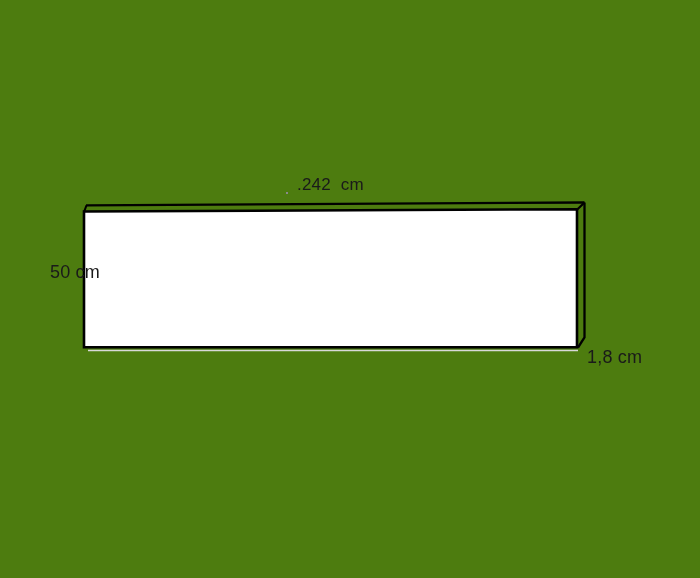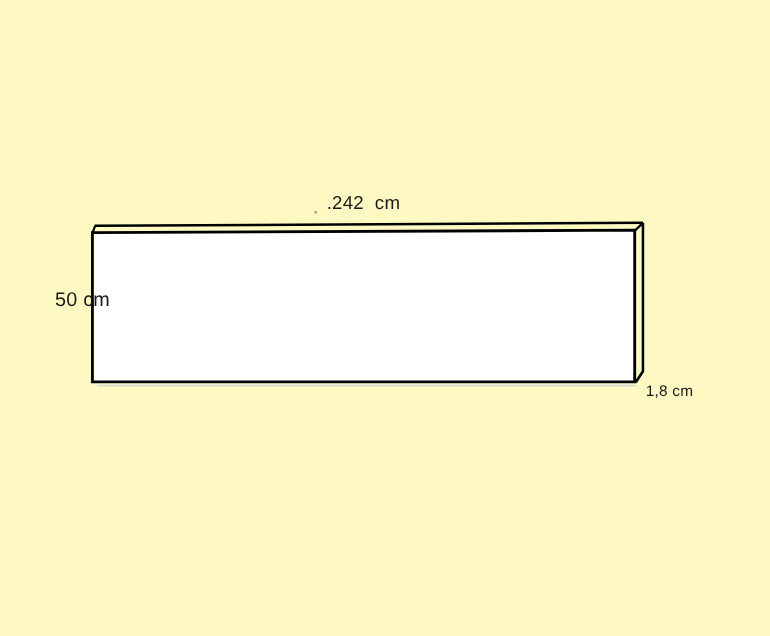--- a/index.html
+++ b/index.html
@@ -5,38 +5,38 @@
   html, body {
     margin: 0;
     padding: 0;
     background: #ffffff;
     font-family: "Liberation Sans", sans-serif;
   }
   .canvas {
     position: relative;
     width: 700px;
     height: 578px;
-    background: #fef9c3;
+    background: #4d7c0f;
     overflow: hidden;
   }
   .drawing {
     position: absolute;
     left: 0;
     top: 0;
   }
   .dim-label {
     position: absolute;
     color: #1a1a1a;
     white-space: pre;
     line-height: 1;
     letter-spacing: 0.2px;
   }
   .dim-label.width  { left: 297px; top: 176px; font-size: 17px; }
   .dim-label.height { left: 50px;  top: 263px; font-size: 18px; }
-  .dim-label.depth  { left: 587px; top: 348px; font-size: 14px; }
+  .dim-label.depth  { left: 587px; top: 348px; font-size: 18px; }
   .stray-dot {
     position: absolute;
     left: 286px;
     top: 192px;
     width: 2px;
     height: 2px;
     background: #8a8a8a;
   }
 </style>
 </head>

